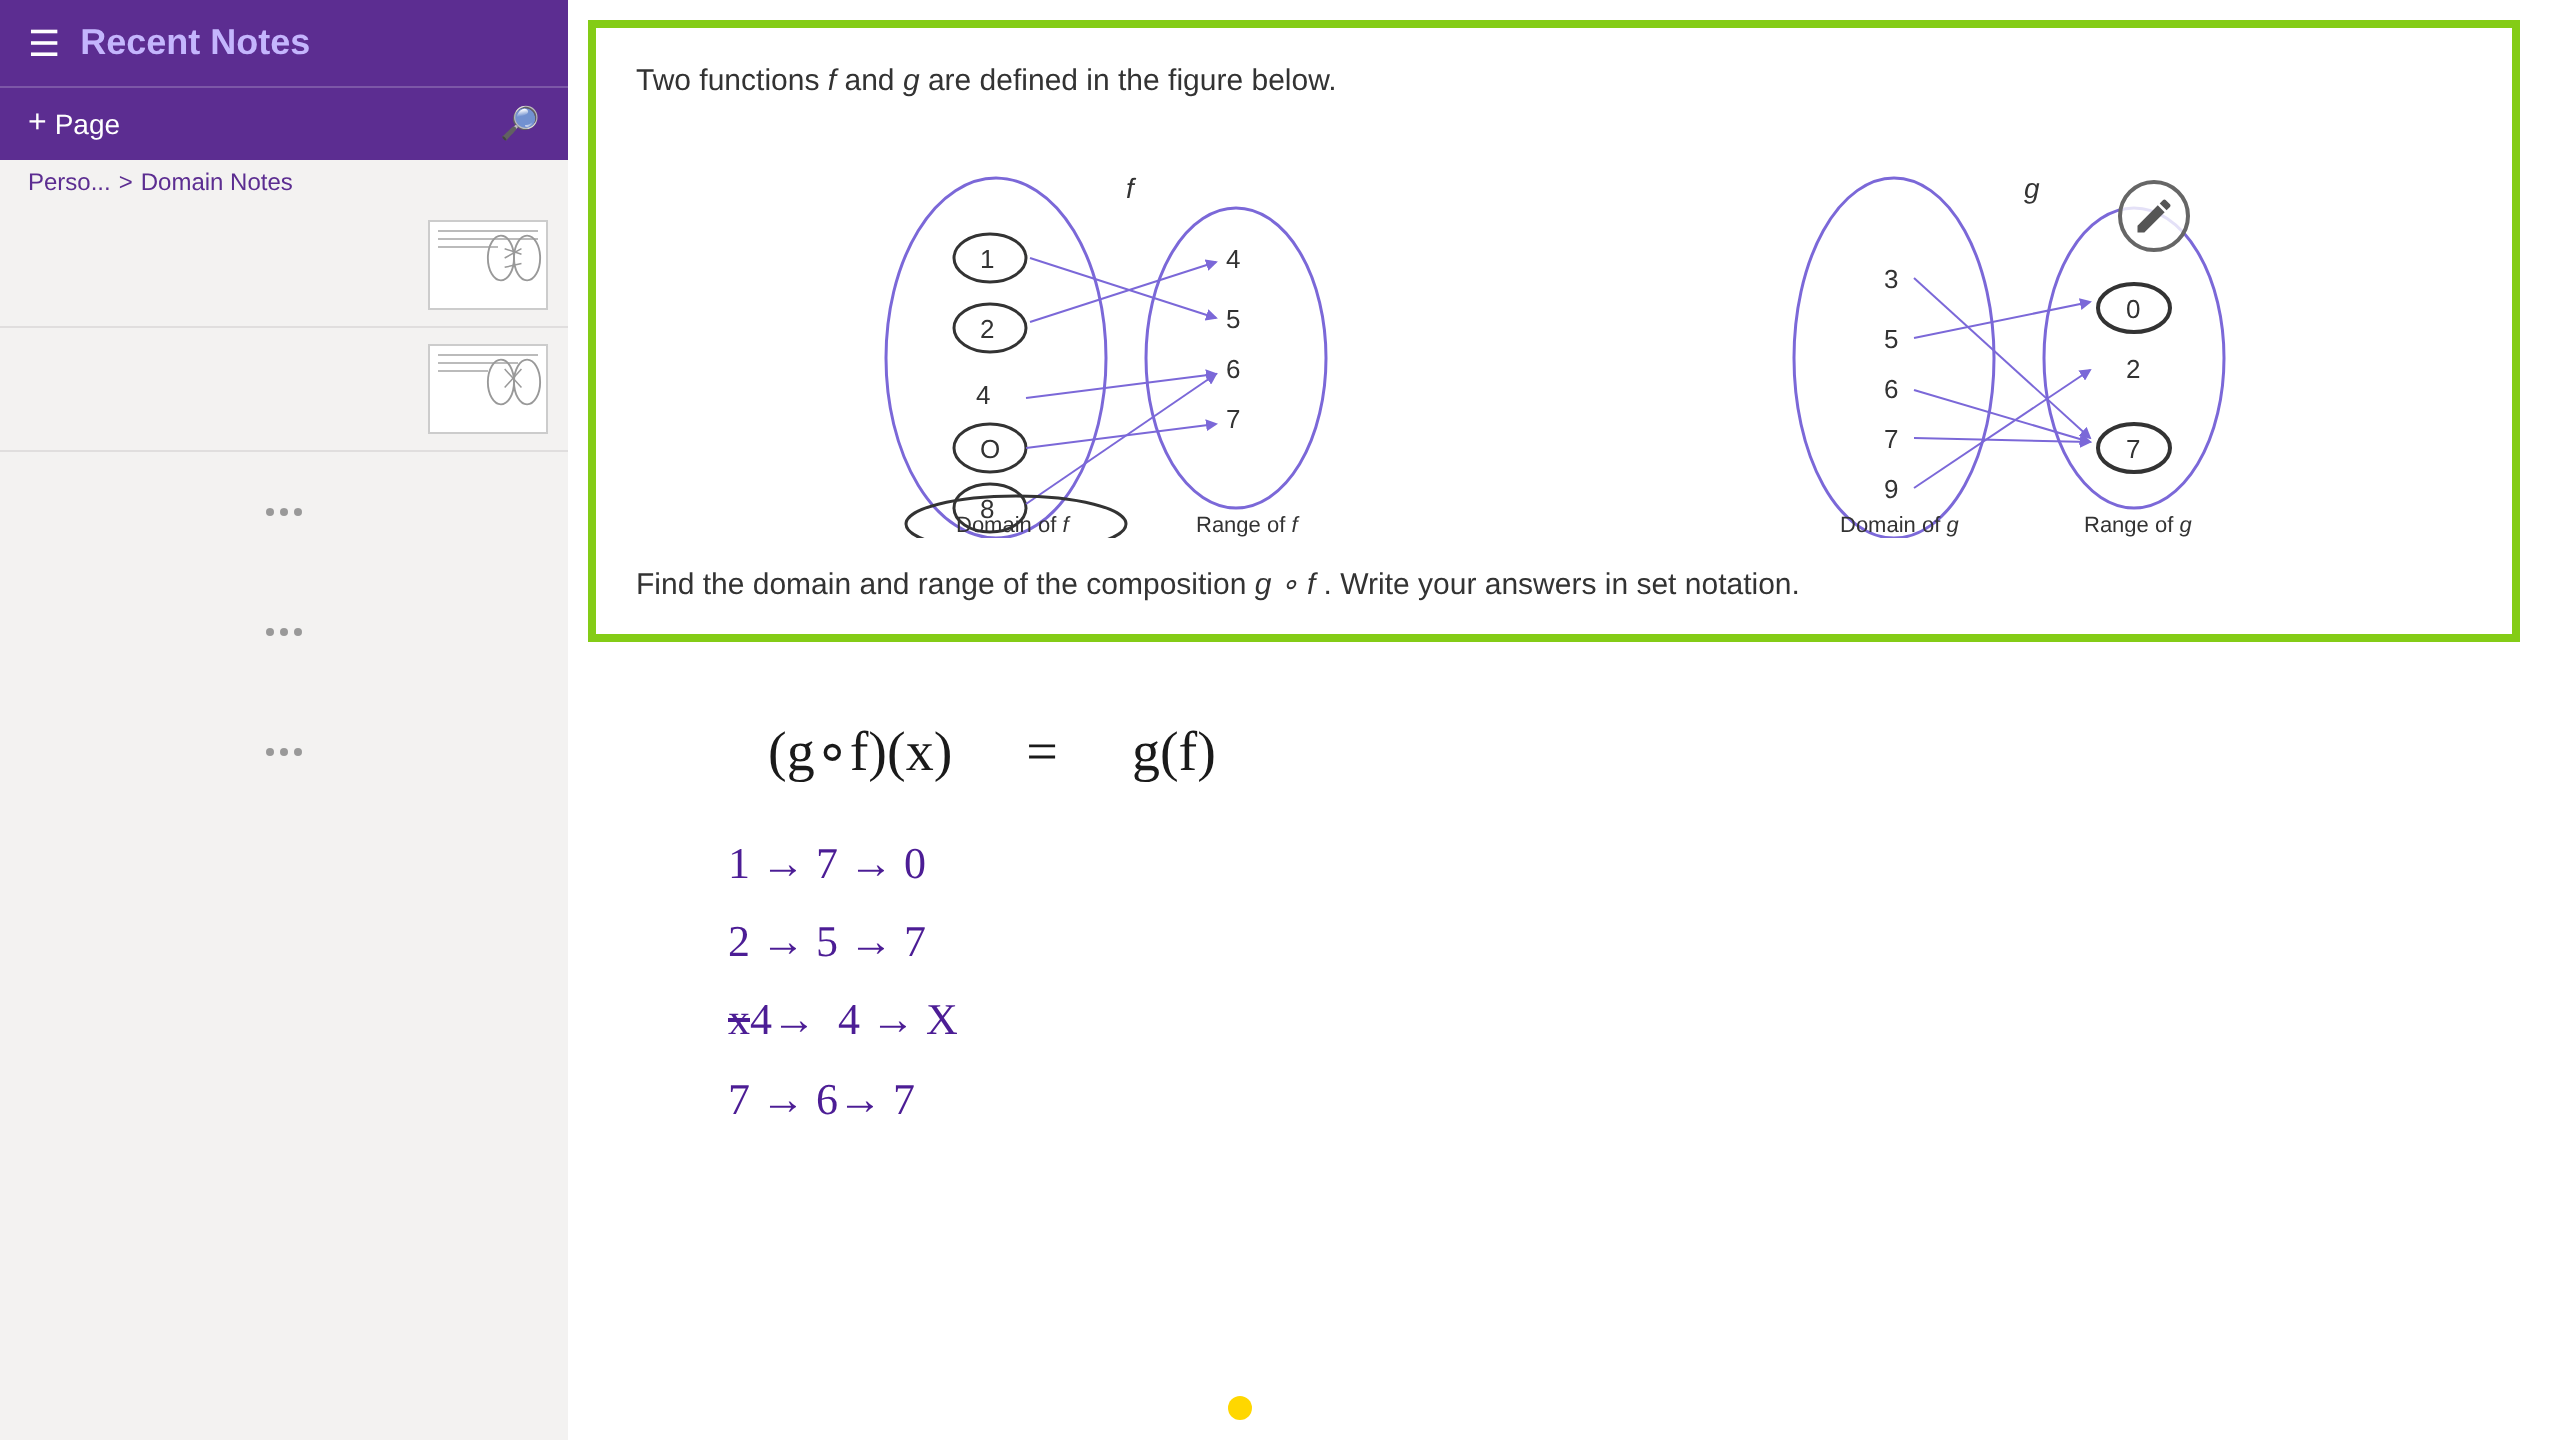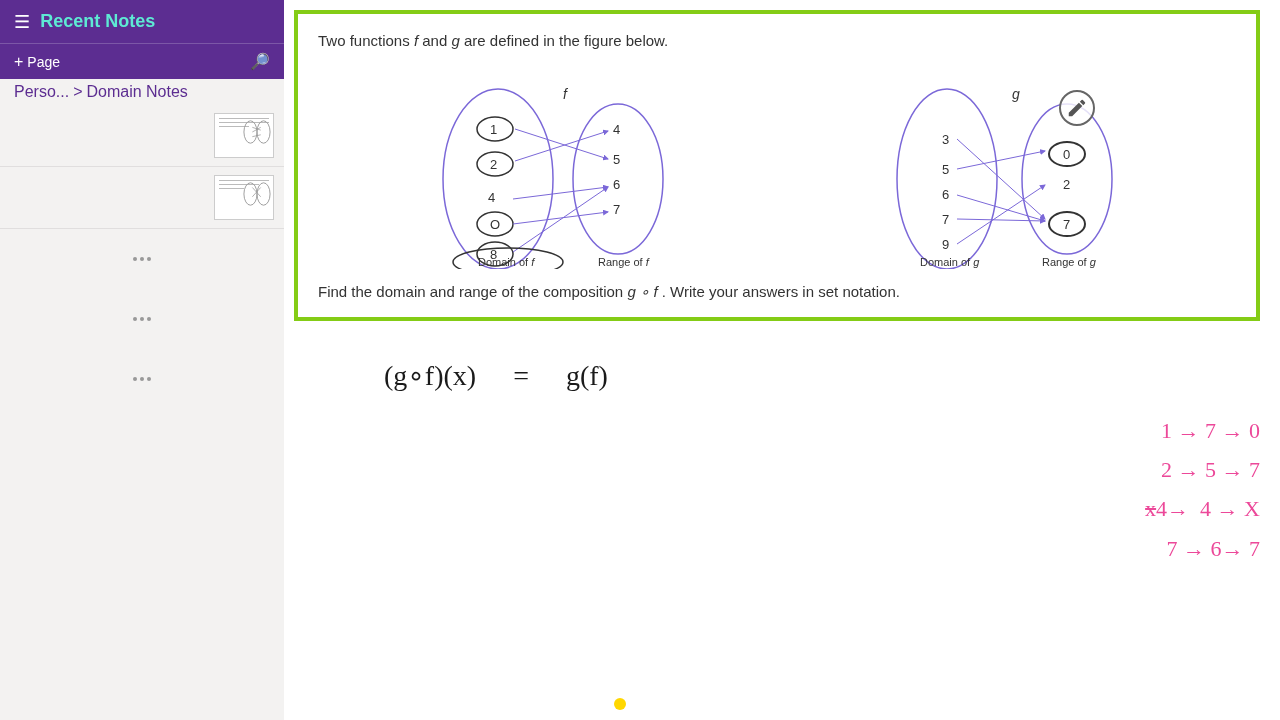--- a/index.html
+++ b/index.html
@@ -33,21 +33,21 @@
 
     #hamburger-icon {
       font-size: 18px;
       margin-right: 10px;
       cursor: pointer;
     }
 
     #recent-notes-title {
       font-size: 18px;
       font-weight: 600;
-      color: #5eead4;
+      color: #c4b5fd;
     }
 
     #add-page-bar {
       display: flex;
       align-items: center;
       justify-content: space-between;
       padding: 8px 14px;
       background: #5c2d91;
       border-top: 1px solid rgba(255,255,255,0.2);
     }
@@ -73,21 +73,21 @@
       cursor: pointer;
       font-size: 16px;
       background: none;
       border: none;
       color: white;
     }
 
     #breadcrumb-bar {
       background: #f3f2f1;
       padding: 4px 14px;
-      font-size: 16px;
+      font-size: 12px;
       color: #5c2d91;
       display: flex;
       gap: 4px;
     }
 
     #breadcrumb-bar span {
       cursor: pointer;
     }
 
     #notes-list {
@@ -235,24 +235,23 @@
     #composition-formula {
       font-size: 28px;
       color: #1a1a1a;
       margin-bottom: 20px;
       padding-left: 80px;
       margin-top: 12px;
     }
 
     #mapping-lines {
       font-size: 22px;
-      color: #ec4899;
+      color: #4c1d95;
       line-height: 1.7;
       padding-left: 60px;
-      text-align: right;
     }
 
     .mapping-line {
       display: block;
       font-size: 22px;
       margin-bottom: 2px;
     }
 
     
     #pen-cursor {

